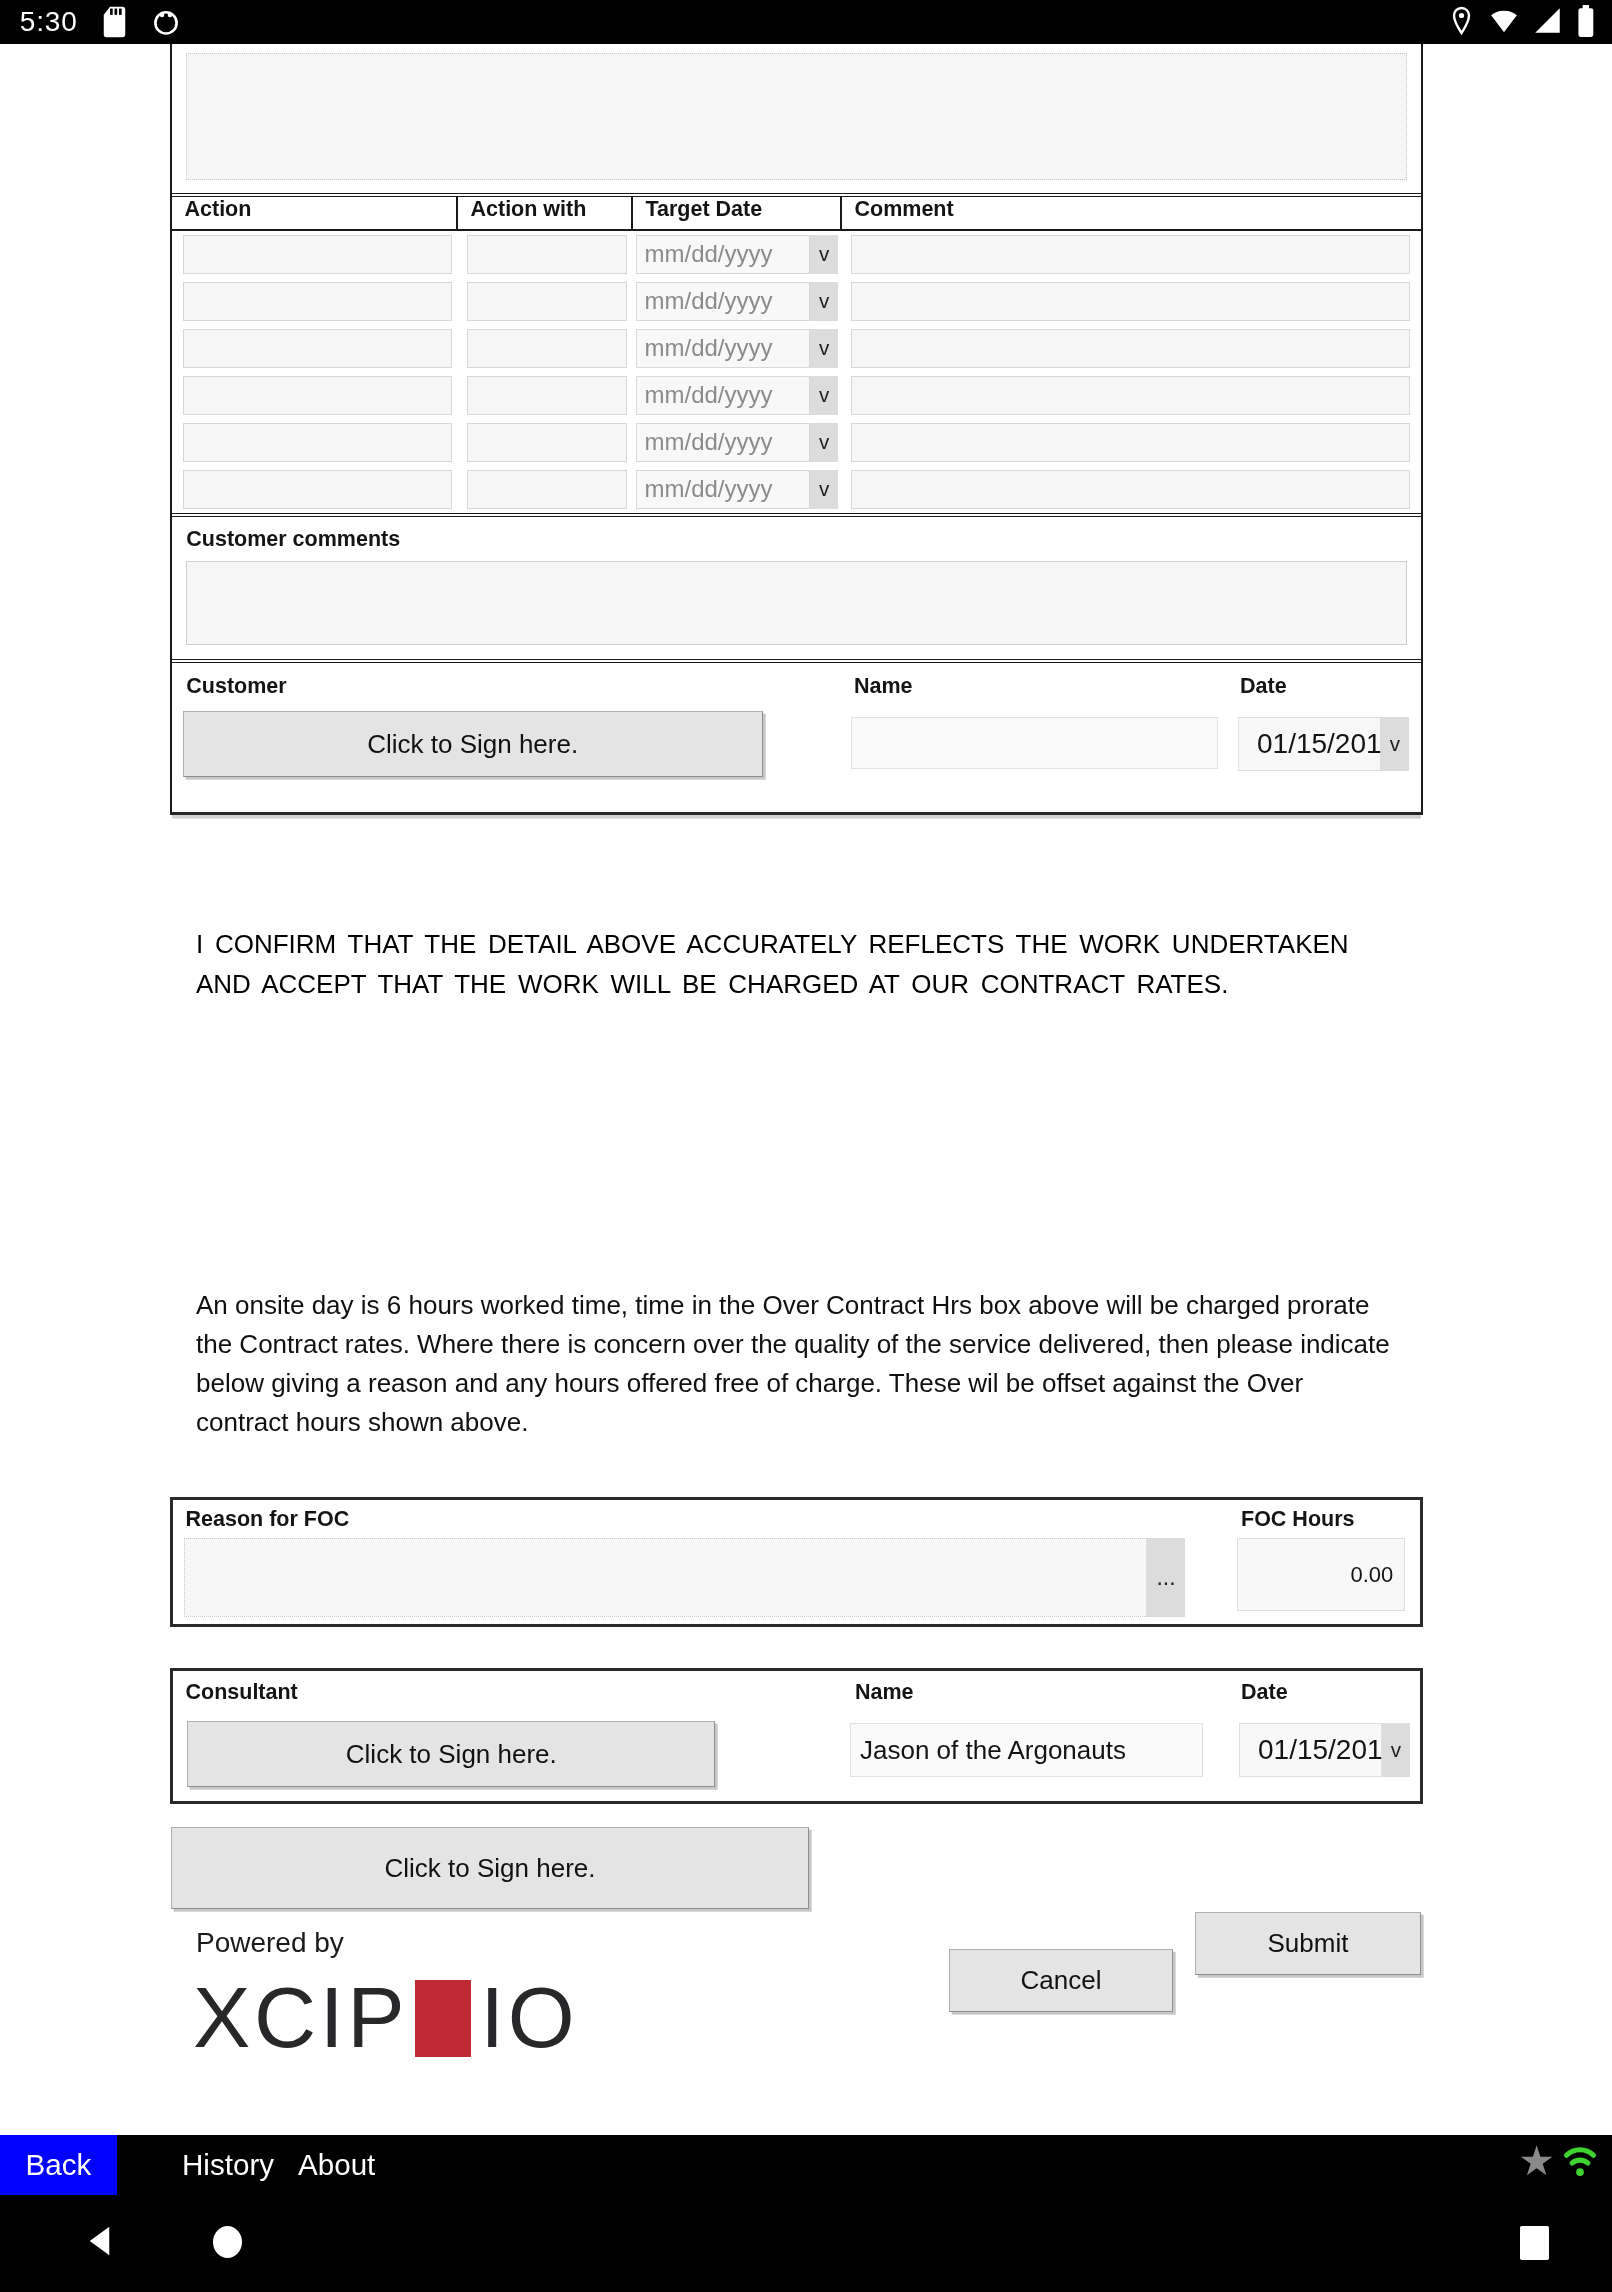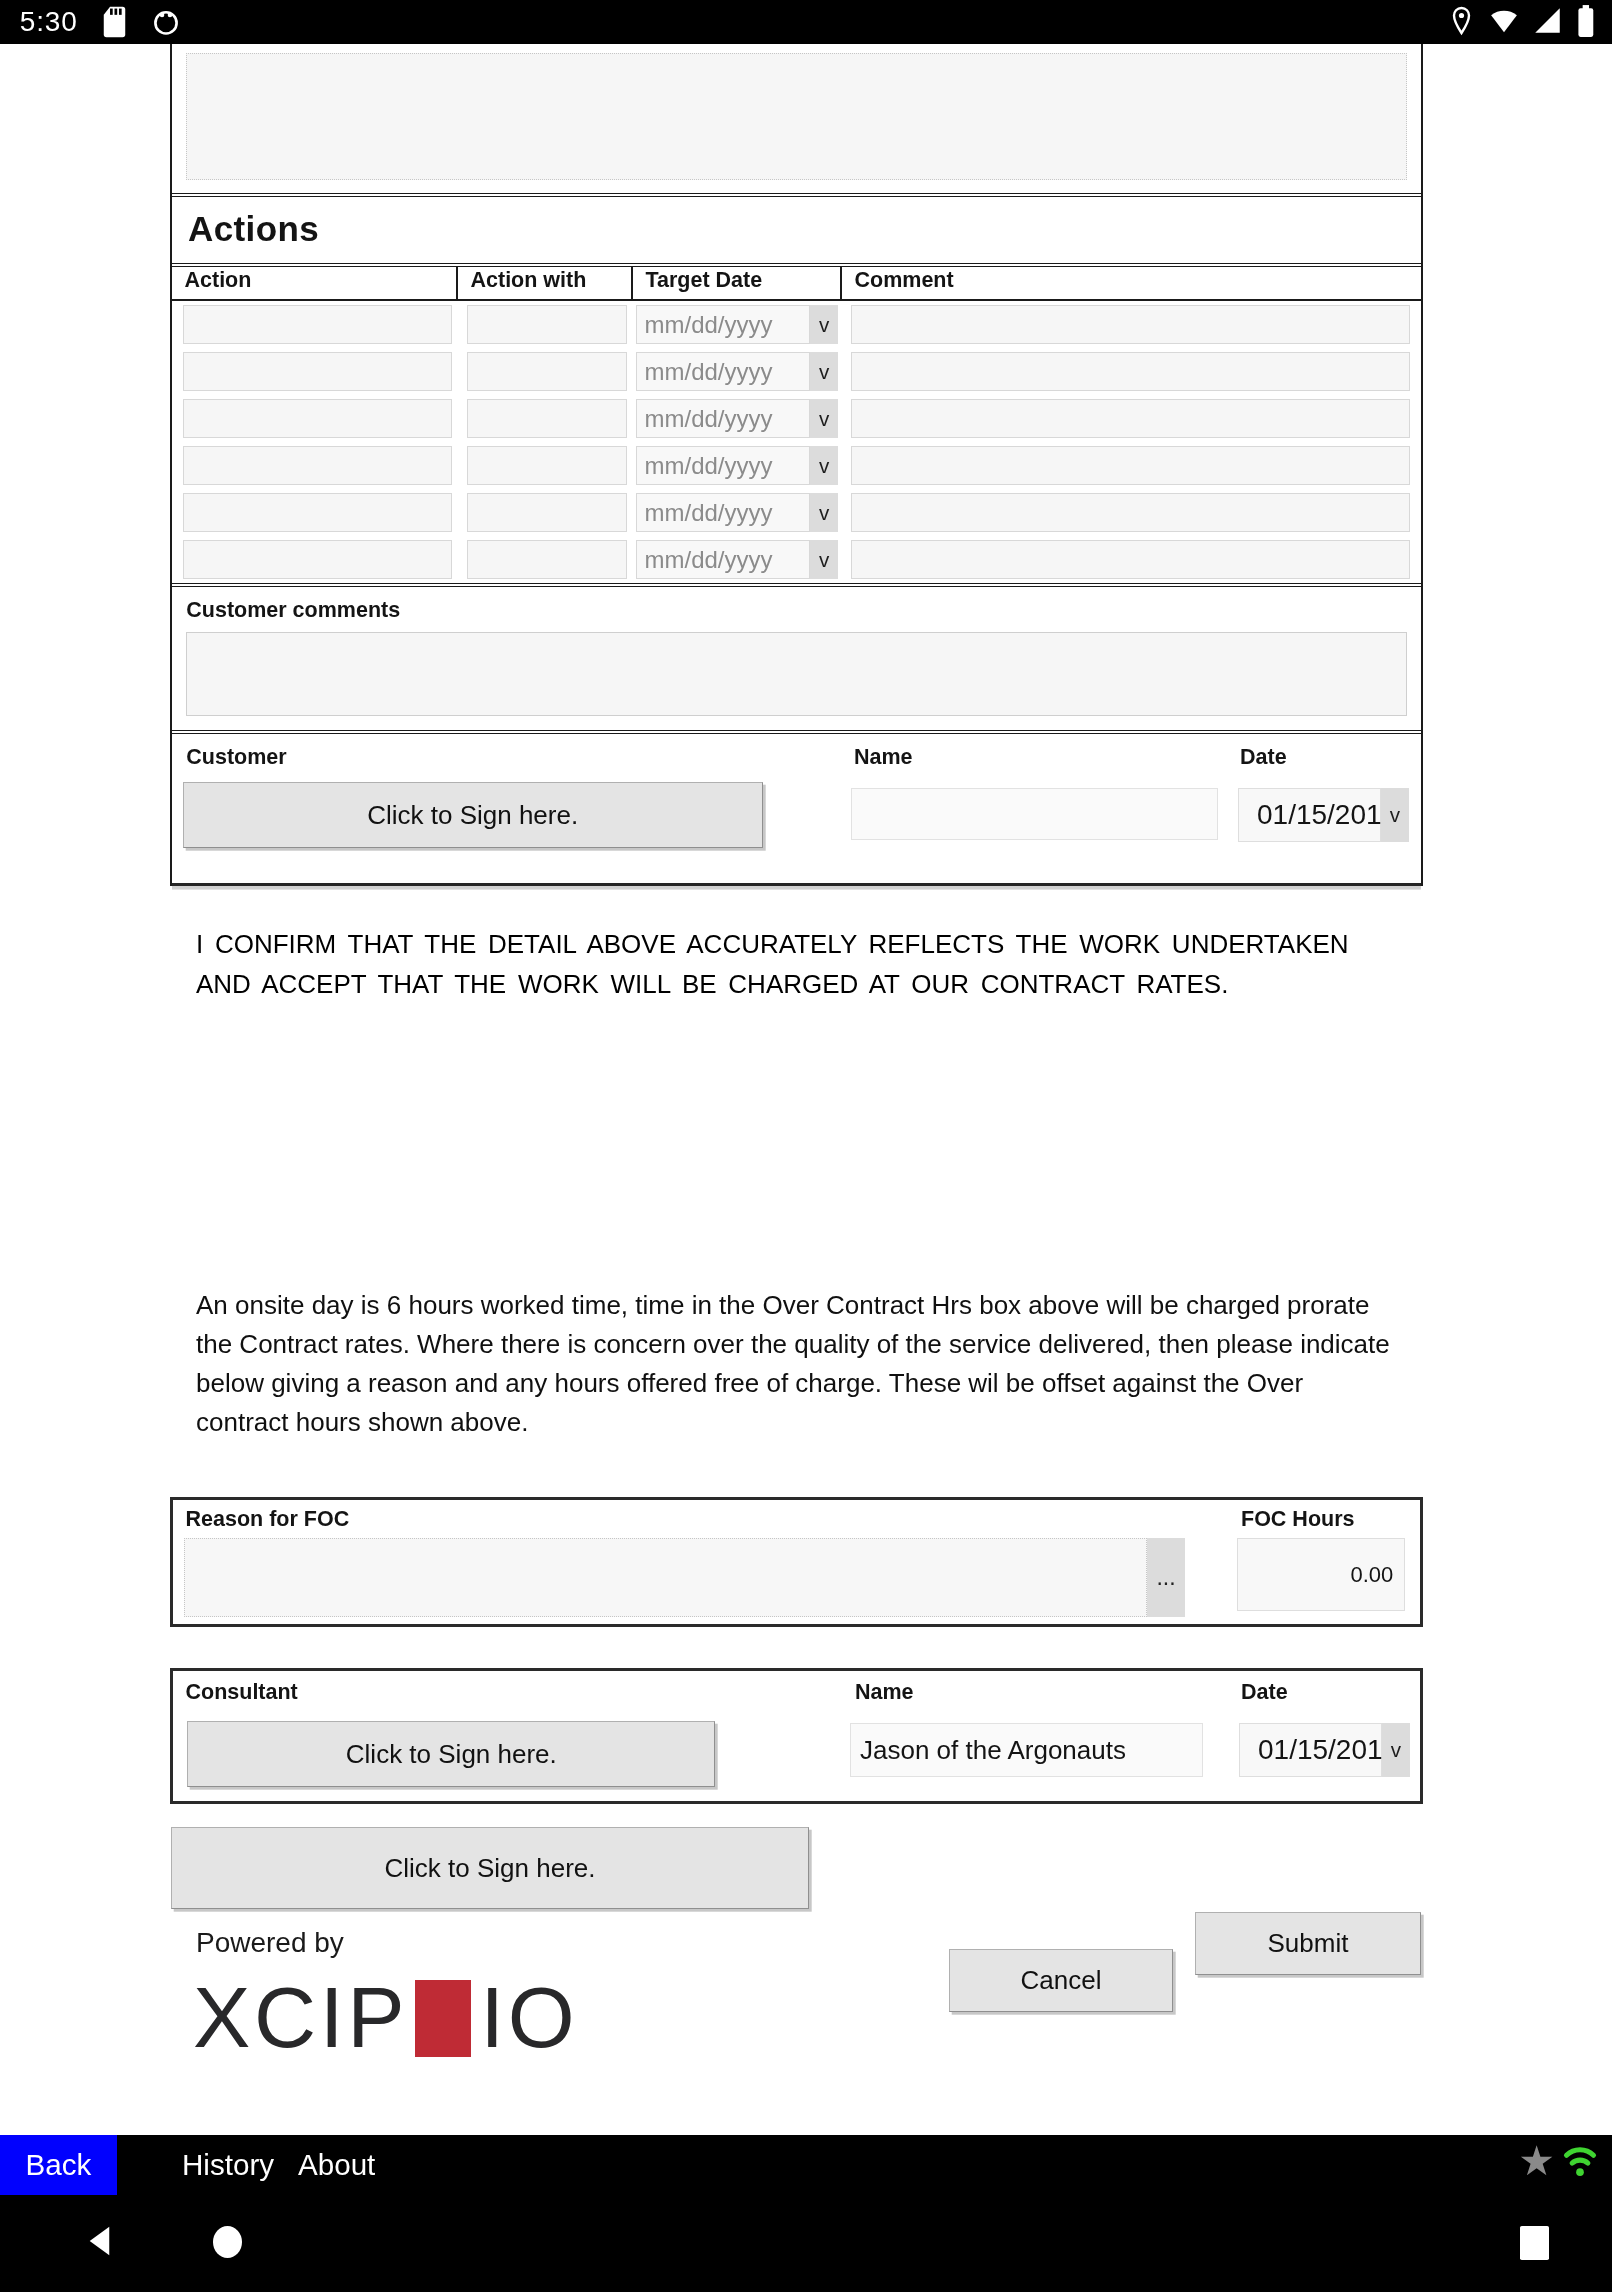--- a/index.html
+++ b/index.html
@@ -144,23 +144,20 @@
             <rect x="2" y="4" width="14" height="27" rx="2" fill="#fff"></rect>
           </svg>
       </span>
     </span>
   </div>
 
   <div class="form">
 
     <div class="top-area"></div>
 
-    <div class="title-sec">
-      <div class="form-title">Actions</div>
-    </div>
 
     <div class="header-row">
       <div class="hcell col-a">Action</div>
       <div class="hcell col-b">Action with</div>
       <div class="hcell col-c">Target Date</div>
       <div class="hcell col-d">Comment</div>
     </div>
 
     <div id="action-rows">
       <div class="arow">

